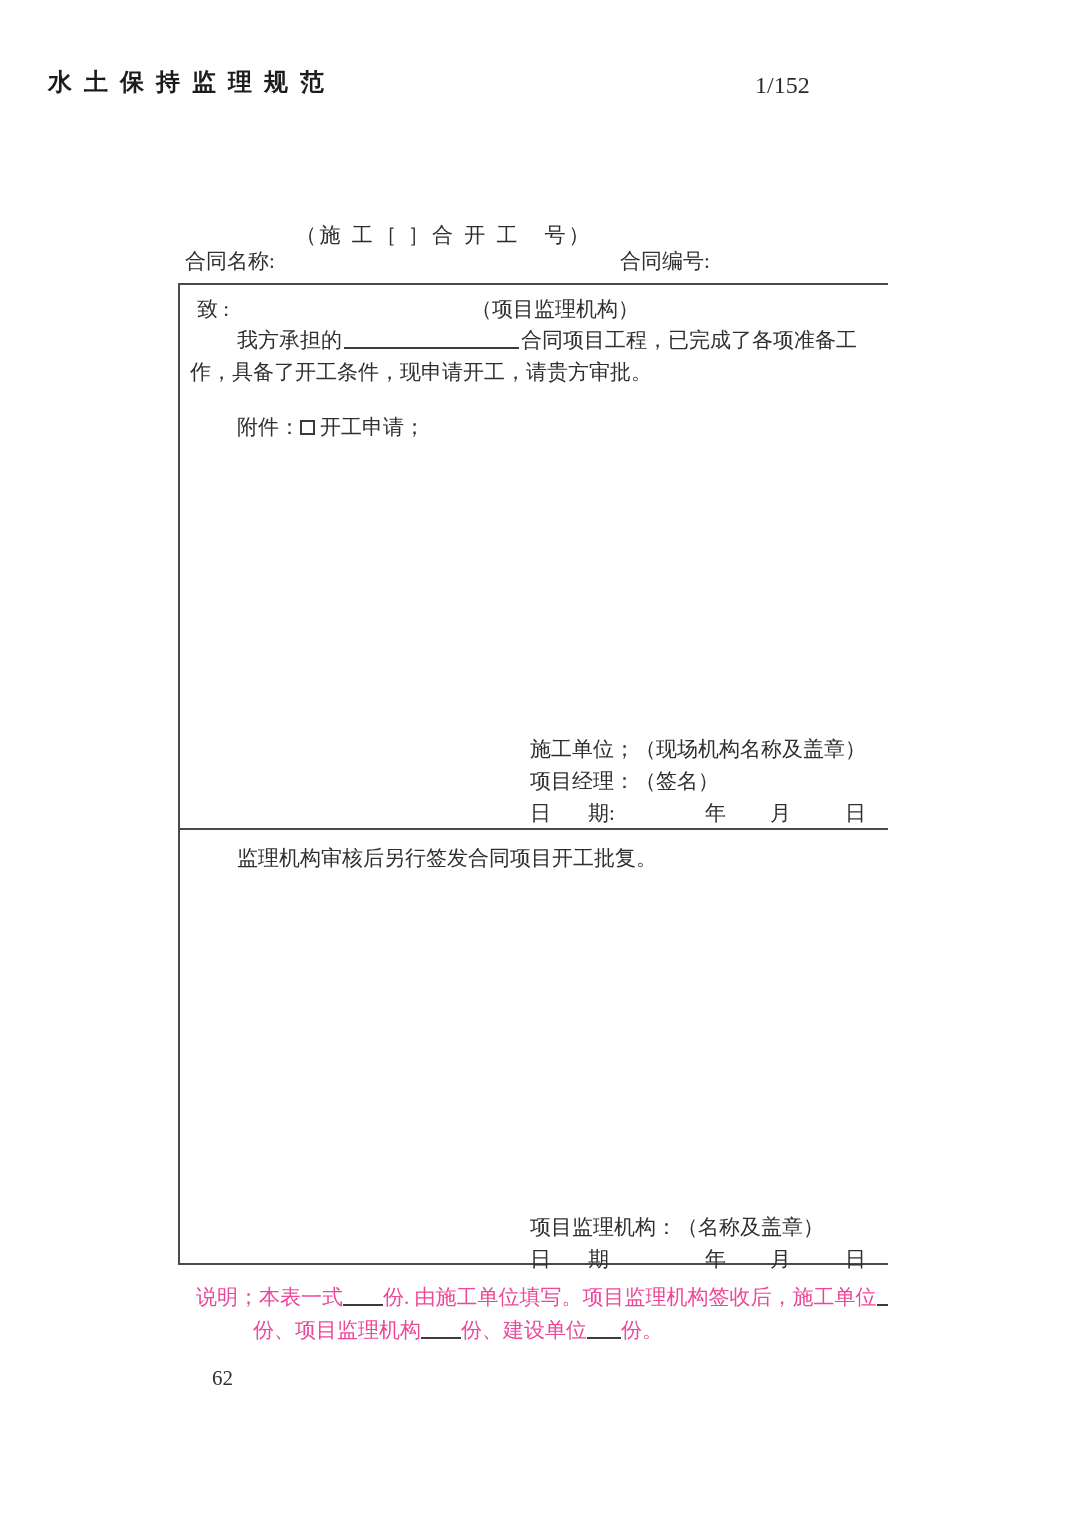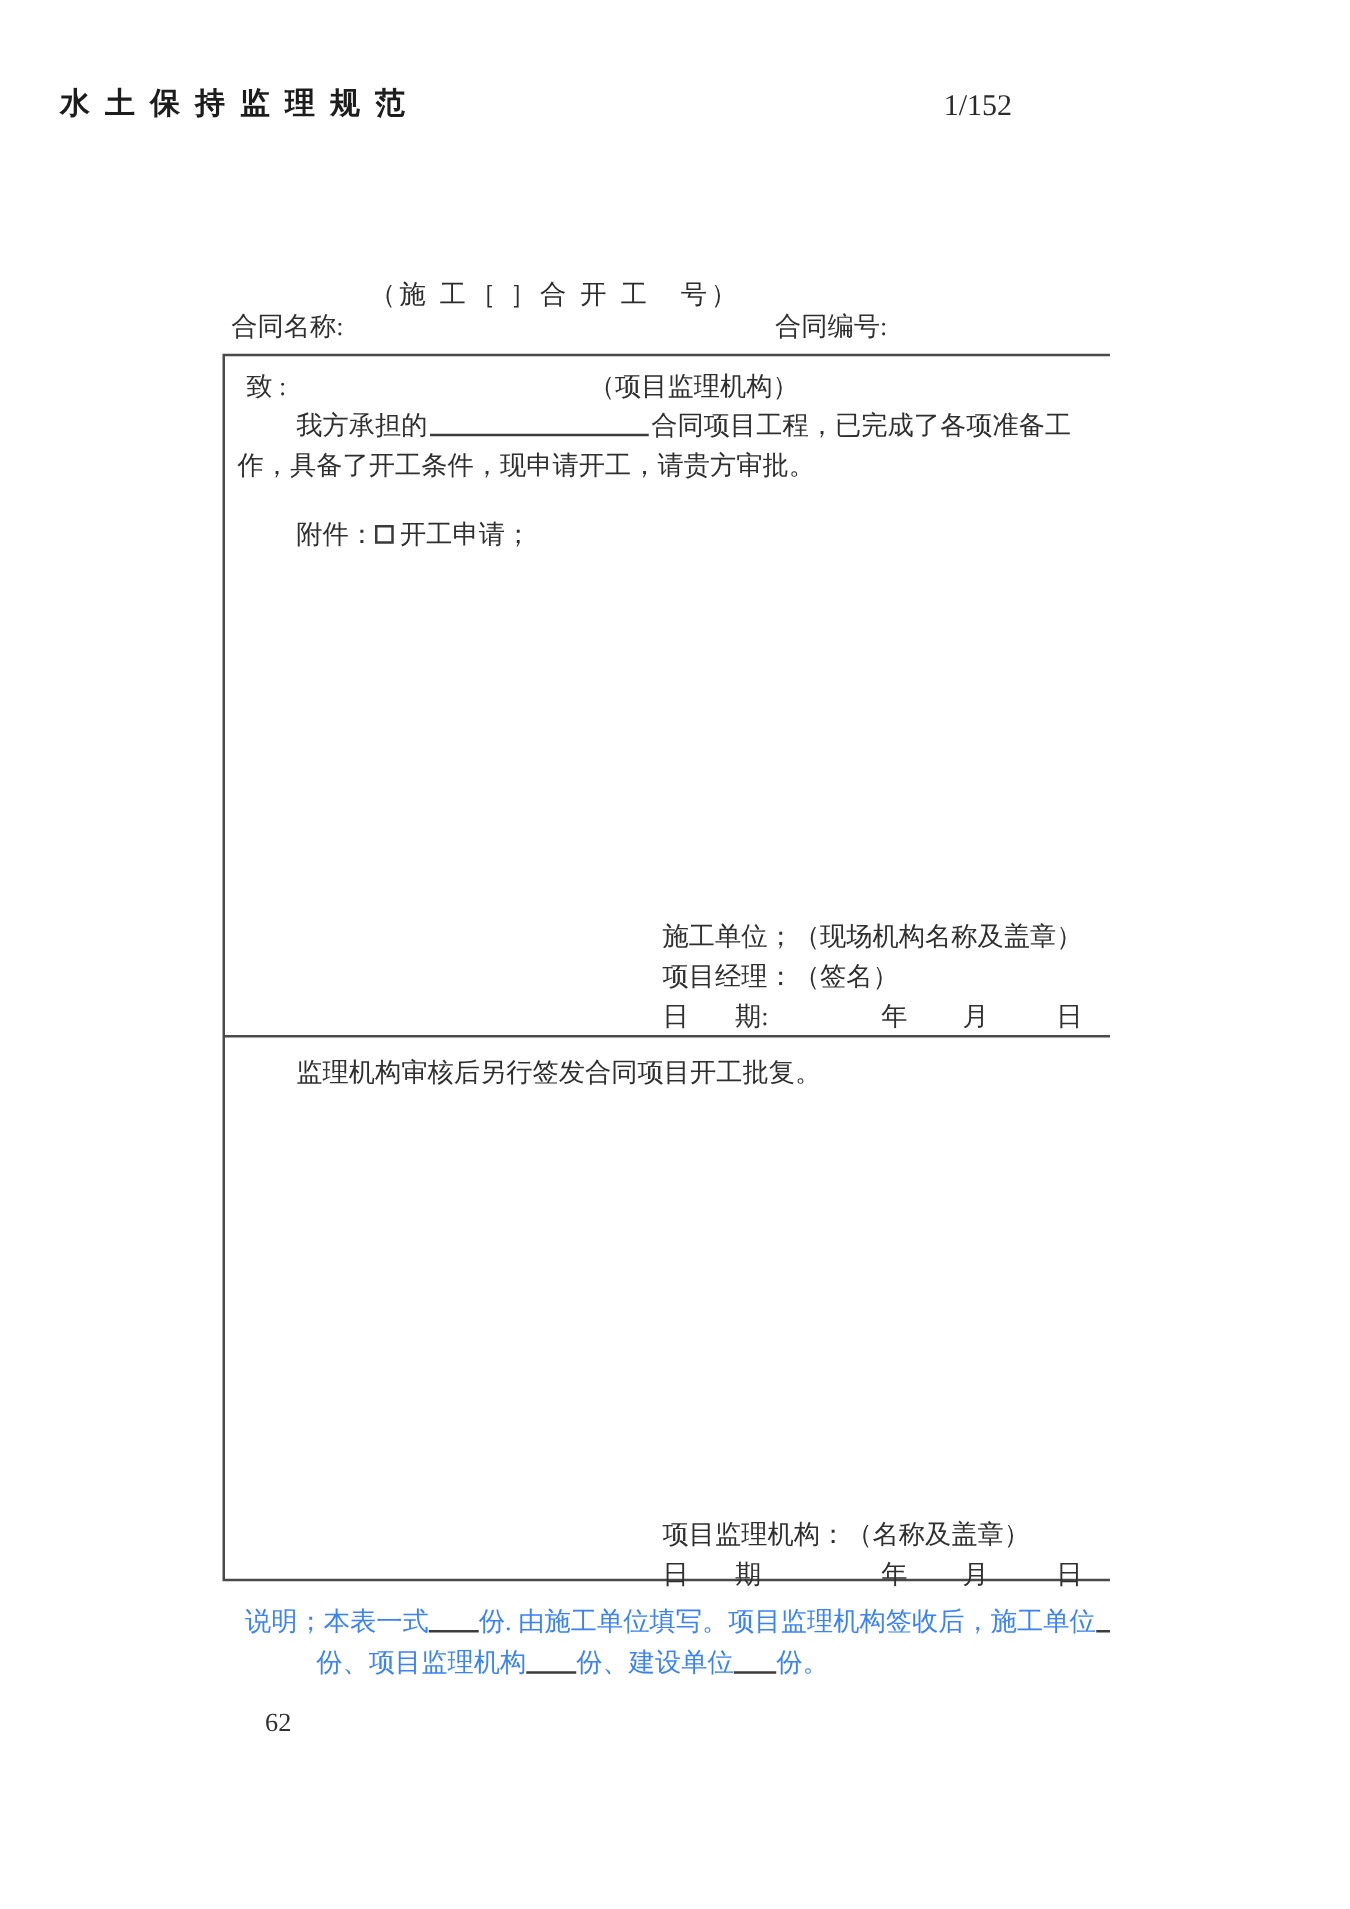--- a/index.html
+++ b/index.html
@@ -51,21 +51,21 @@
   .sig1{top:448px;}
   .sig2{top:345px;margin-top:36px;}
   .daterow{position:relative;height:32px;}
   .daterow span{position:absolute;top:0;}
   .d-ri{left:0;}
   .d-qi{left:58px;}
   .d-y{left:175px;}
   .d-m{left:240px;}
   .d-d{left:315px;}
   .note{position:absolute;left:57px;top:14px;font-size:21px;white-space:nowrap;}
-  .footnote{position:absolute;left:196px;top:1281px;font-size:21px;line-height:33px;color:#3b82f6;}
+  .footnote{position:absolute;left:196px;top:1281px;font-size:21px;line-height:33px;color:#ec4899;}
   .fn-l1,.fn-l2{white-space:nowrap;}
   .fn-l2{margin-left:57px;}
   .page-num{position:absolute;left:212px;top:1366px;font-size:21px;}
 </style>
 </head>
 <body>
 
 <div class="page">
 
   <div class="hdr-title">水土保持监理规范</div>

